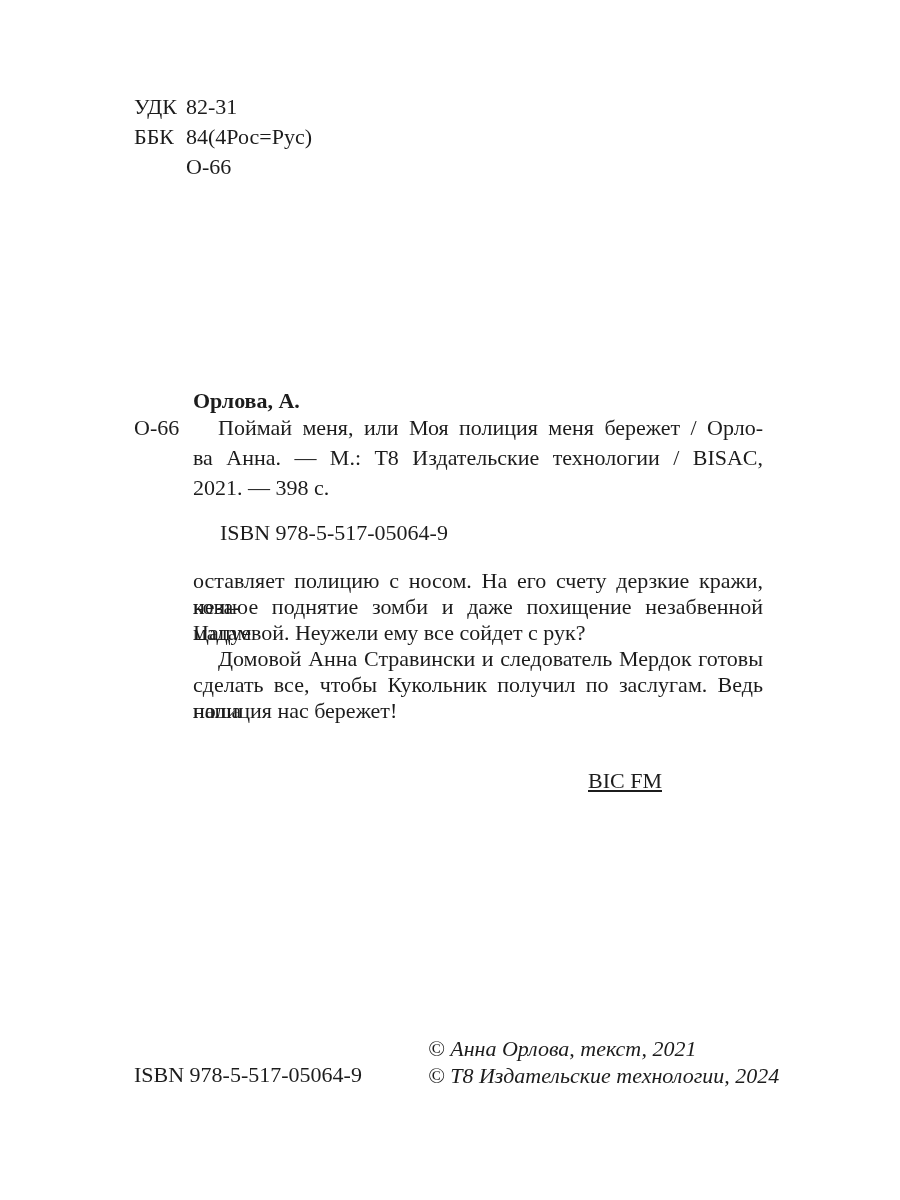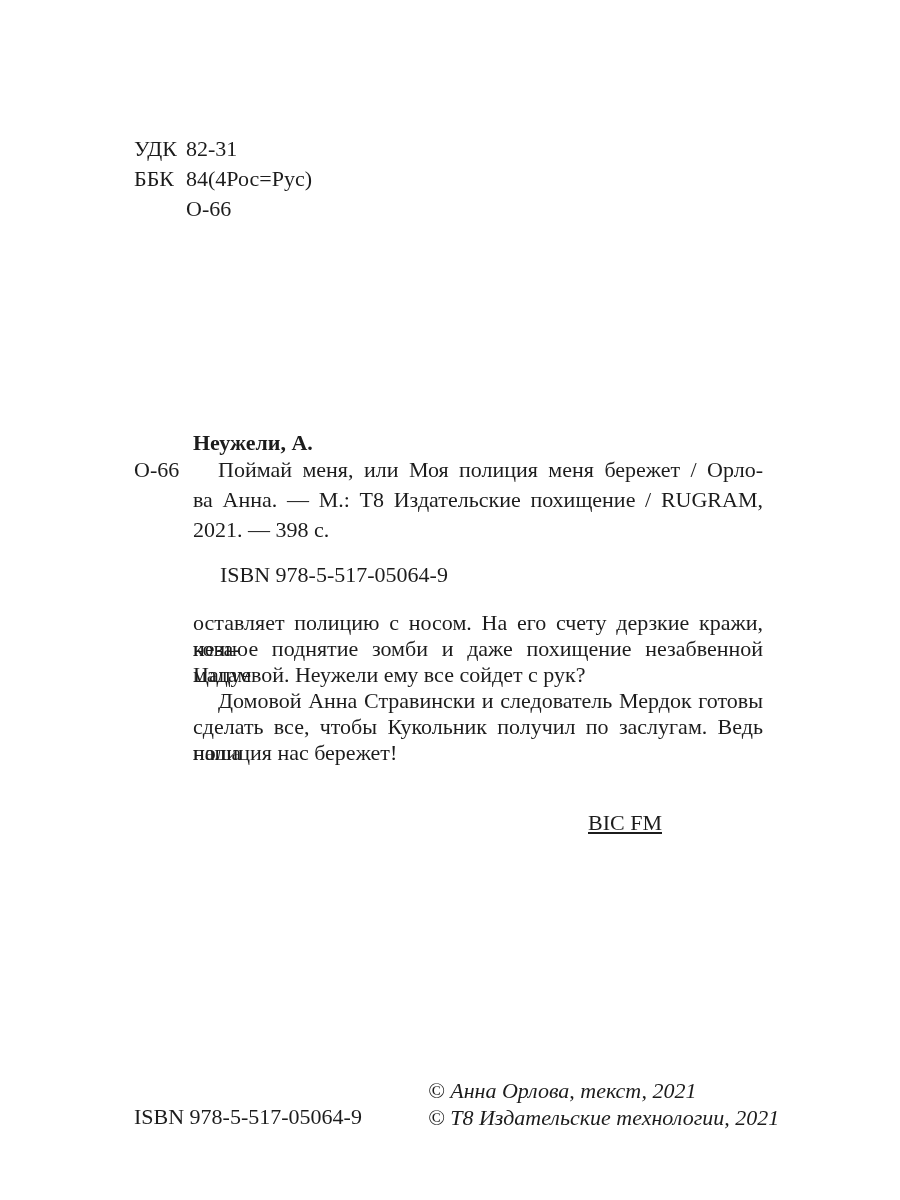--- a/index.html
+++ b/index.html
@@ -10,21 +10,21 @@
     body {
       width: 900px;
       height: 1200px;
       position: relative;
       overflow: hidden;
       font-family: "Liberation Serif", "DejaVu Serif", serif;
       color: #1c1c1c;
       font-size: 22px;
       line-height: 30px;
     }
-    .abs { position: absolute; margin-top: 42px; }
+    .abs { position: absolute; }
     .row { white-space: nowrap; }
 
     
     #classif { left: 134px; top: 92px; }
     #classif .row { height: 30px; }
     #classif .k { display: inline-block; width: 52px; }
 
     
     #author { left: 193px; top: 386px; font-weight: bold; }
     #bib-code { left: 134px; top: 413px; }
@@ -57,25 +57,25 @@
     <span class="k">УДК</span><span>82-31</span>
   </div>
   <div class="row">
     <span class="k">ББК</span><span>84(4Рос=Рус)</span>
   </div>
   <div class="row">
     <span class="k"></span><span>О-66</span>
   </div>
 </div>
 
-<div id="author" class="abs row">Неужели, А.</div>
+<div id="author" class="abs row">Орлова, А.</div>
 <div id="bib-code" class="abs row">О-66</div>
 <div id="bib-body" class="abs">
   <div class="justify line1">Поймай меня, или Моя полиция меня бережет / Орло-</div>
-  <div class="justify">ва Анна. — М.: Т8 Издательские похищение / RUGRAM,</div>
+  <div class="justify">ва Анна. — М.: Т8 Издательские технологии / BISAC,</div>
   <div>2021. — 398 с.</div>
 </div>
 
 <div id="isbn-main" class="abs row">ISBN 978-5-517-05064-9</div>
 
 <div id="annotation" class="abs">
   <p>
     <span class="line justify">оставляет полицию с носом. На его счету дерзкие кражи, неза-</span>
     <span class="line justify">конное поднятие зомби и даже похищение незабвенной мадам</span>
     <span class="line">Цацуевой. Неужели ему все сойдет с рук?</span>
@@ -87,14 +87,14 @@
   </p>
 </div>
 
 <div id="subject" class="abs">
   <div class="row">BIC FM</div>
 </div>
 
 <div id="isbn-footer" class="abs row">ISBN 978-5-517-05064-9</div>
 <div id="copyright" class="abs">
   <div class="row">© Анна Орлова, текст, 2021</div>
-  <div class="row">© Т8 Издательские технологии, 2021</div>
+  <div class="row">© Т8 Издательские технологии, 2024</div>
 </div>
 
 </body></html>

